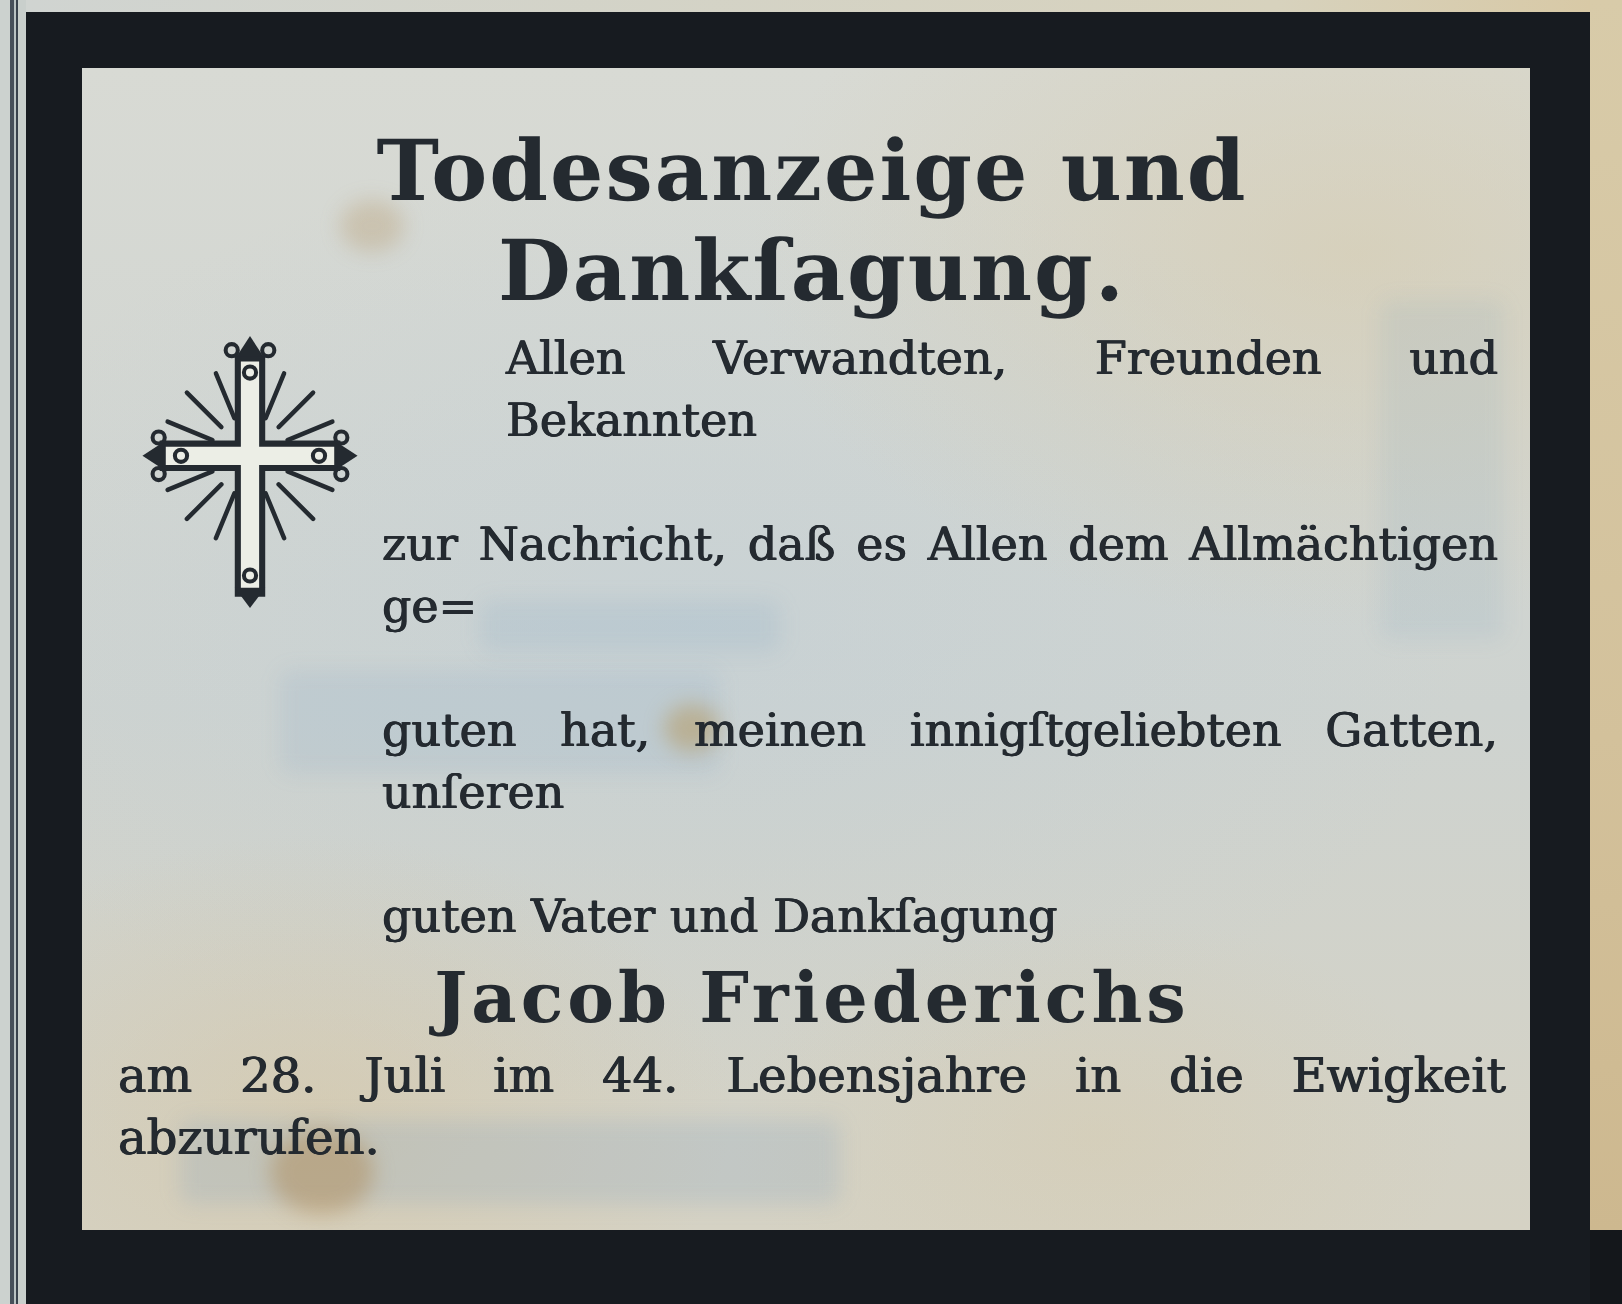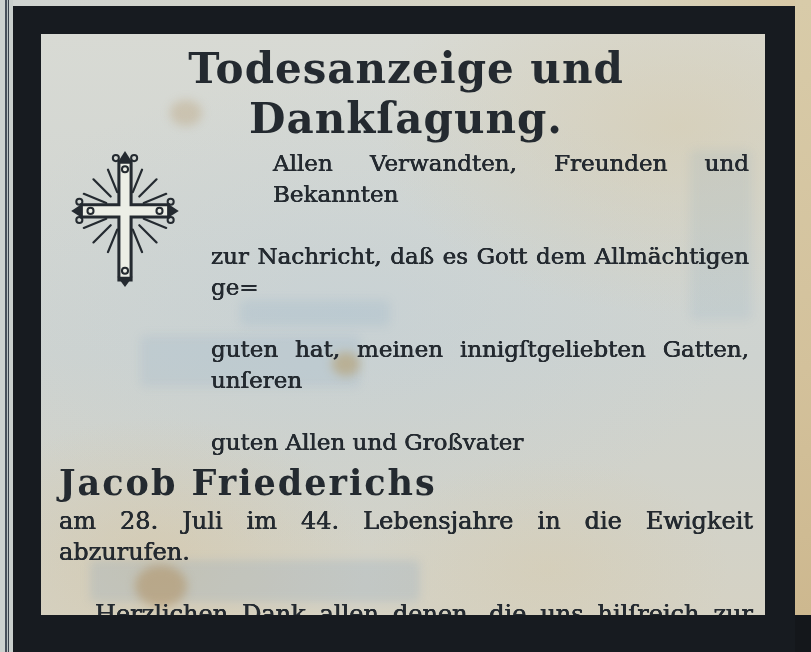--- a/index.html
+++ b/index.html
@@ -31,54 +31,54 @@
     border:28px solid #171b20; border-right-width:30px; border-bottom-width:37px;
     background:
       radial-gradient(ellipse 300px 200px at 16% 90%, rgba(213,192,150,.38), transparent 70%),
       radial-gradient(ellipse 420px 260px at 88% 16%, rgba(216,199,160,.45), transparent 72%),
       radial-gradient(ellipse 520px 320px at 42% 48%, rgba(183,204,221,.28), transparent 75%),
       radial-gradient(ellipse 260px 160px at 70% 92%, rgba(214,200,166,.35), transparent 70%),
       linear-gradient(180deg,#d8dad4,#ced3d0 55%,#d5d2c4);
   }
   .paper-inner {
     position:relative; width:100%; height:100%; box-sizing:border-box;
-    padding:4px 12px 0 18px; overflow:hidden;
+    padding:21px 12px 0 18px; overflow:hidden;
   }
   
   .ghost { position:absolute; background:rgba(100,145,190,.16); filter:blur(5px); border-radius:6px; }
   .ghost.g1 { left:49px;  top:526px; width:330px; height:42px; }
   .ghost.g2 { left:99px;  top:301px; width:220px; height:52px; background:rgba(100,145,190,.11); }
   .ghost.g3 { left:649px; top:116px; width:62px;  height:170px; background:rgba(100,145,190,.10); }
   .ghost.g4 { left:199px; top:266px; width:150px; height:26px; background:rgba(100,145,190,.12); }
   
   .stain { position:absolute; border-radius:50%; filter:blur(5px); }
   .stain.s1 { left:94px;  top:531px; width:52px; height:42px; background:rgba(168,124,62,.38); }
   .stain.s2 { left:291px; top:318px; width:28px; height:24px; background:rgba(178,140,70,.42); }
   .stain.s3 { left:129px; top:66px;  width:32px; height:26px; background:rgba(170,132,72,.25); }
 
   .title {
     position:relative; font-size:42px; line-height:50px; font-weight:700;
     text-align:center; letter-spacing:1px; margin:6px 0 2px 0;
   }
-  .intro-section { position:relative; display:flex; margin-top:4px;gap:20px; }
+  .intro-section { position:relative; display:flex; margin-top:4px; }
   .cross-wrap { flex:none; width:132px; display:flex; justify-content:center; overflow:visible; }
   .cross-wrap svg { margin-top:2px; overflow:visible; }
   .intro-text { flex:1; font-size:23px; line-height:31px; padding-right:4px; }
 
   .bodyline, .intro-line {
     text-shadow:0.3px 0 currentColor, -0.3px 0 currentColor; 
   }
   .jline { text-align:justify; }
   .jline::after { content:""; display:inline-block; width:100%; height:0; }
   .indent1 { padding-left:62px; }
   .indent2 { text-indent:36px; }
 
   .name {
     position:relative; font-size:35px; line-height:46px; font-weight:700;
-    letter-spacing:2px; margin-top:2px;
+    text-align:center; letter-spacing:2px; margin-top:2px;
   }
   .bodytext { position:relative; font-size:24px; line-height:31px; }
 </style>
 </head>
 <body>
 
 <div class="left-margin"></div>
 <div class="top-strip"></div>
 <div class="right-margin"></div>
 
@@ -132,23 +132,23 @@
               <circle cx="21" cy="60" r="3"></circle>
             <circle cx="100" cy="51" r="3"></circle>
               <circle cx="100" cy="69" r="3"></circle>
               <circle cx="89" cy="60" r="3"></circle>
             <circle cx="55" cy="119" r="3"></circle>
           </g>
         </svg>
       </div>
       <div class="intro-text">
         <div class="intro-line jline indent1">Allen Verwandten, Freunden und Bekannten</div>
-        <div class="intro-line jline">zur Nachricht, daß es Gott dem Allmächtigen ge=</div>
+        <div class="intro-line jline">zur Nachricht, daß es Allen dem Allmächtigen ge=</div>
         <div class="intro-line jline">guten hat, meinen innigſtgeliebten Gatten, unſeren</div>
-        <div class="intro-line">guten Allen und Großvater</div>
+        <div class="intro-line">guten Vater und Dankſagung</div>
       </div>
     </div>
 
     <div class="name">Jacob Friederichs</div>
 
     <div class="bodytext">
       <div class="bodyline jline">am 28. Juli im 44. Lebensjahre in die Ewigkeit abzurufen.</div>
 
       <div>
         <div class="bodyline jline indent2">Herzlichen Dank allen denen, die uns hilſreich zur Seite</div>

